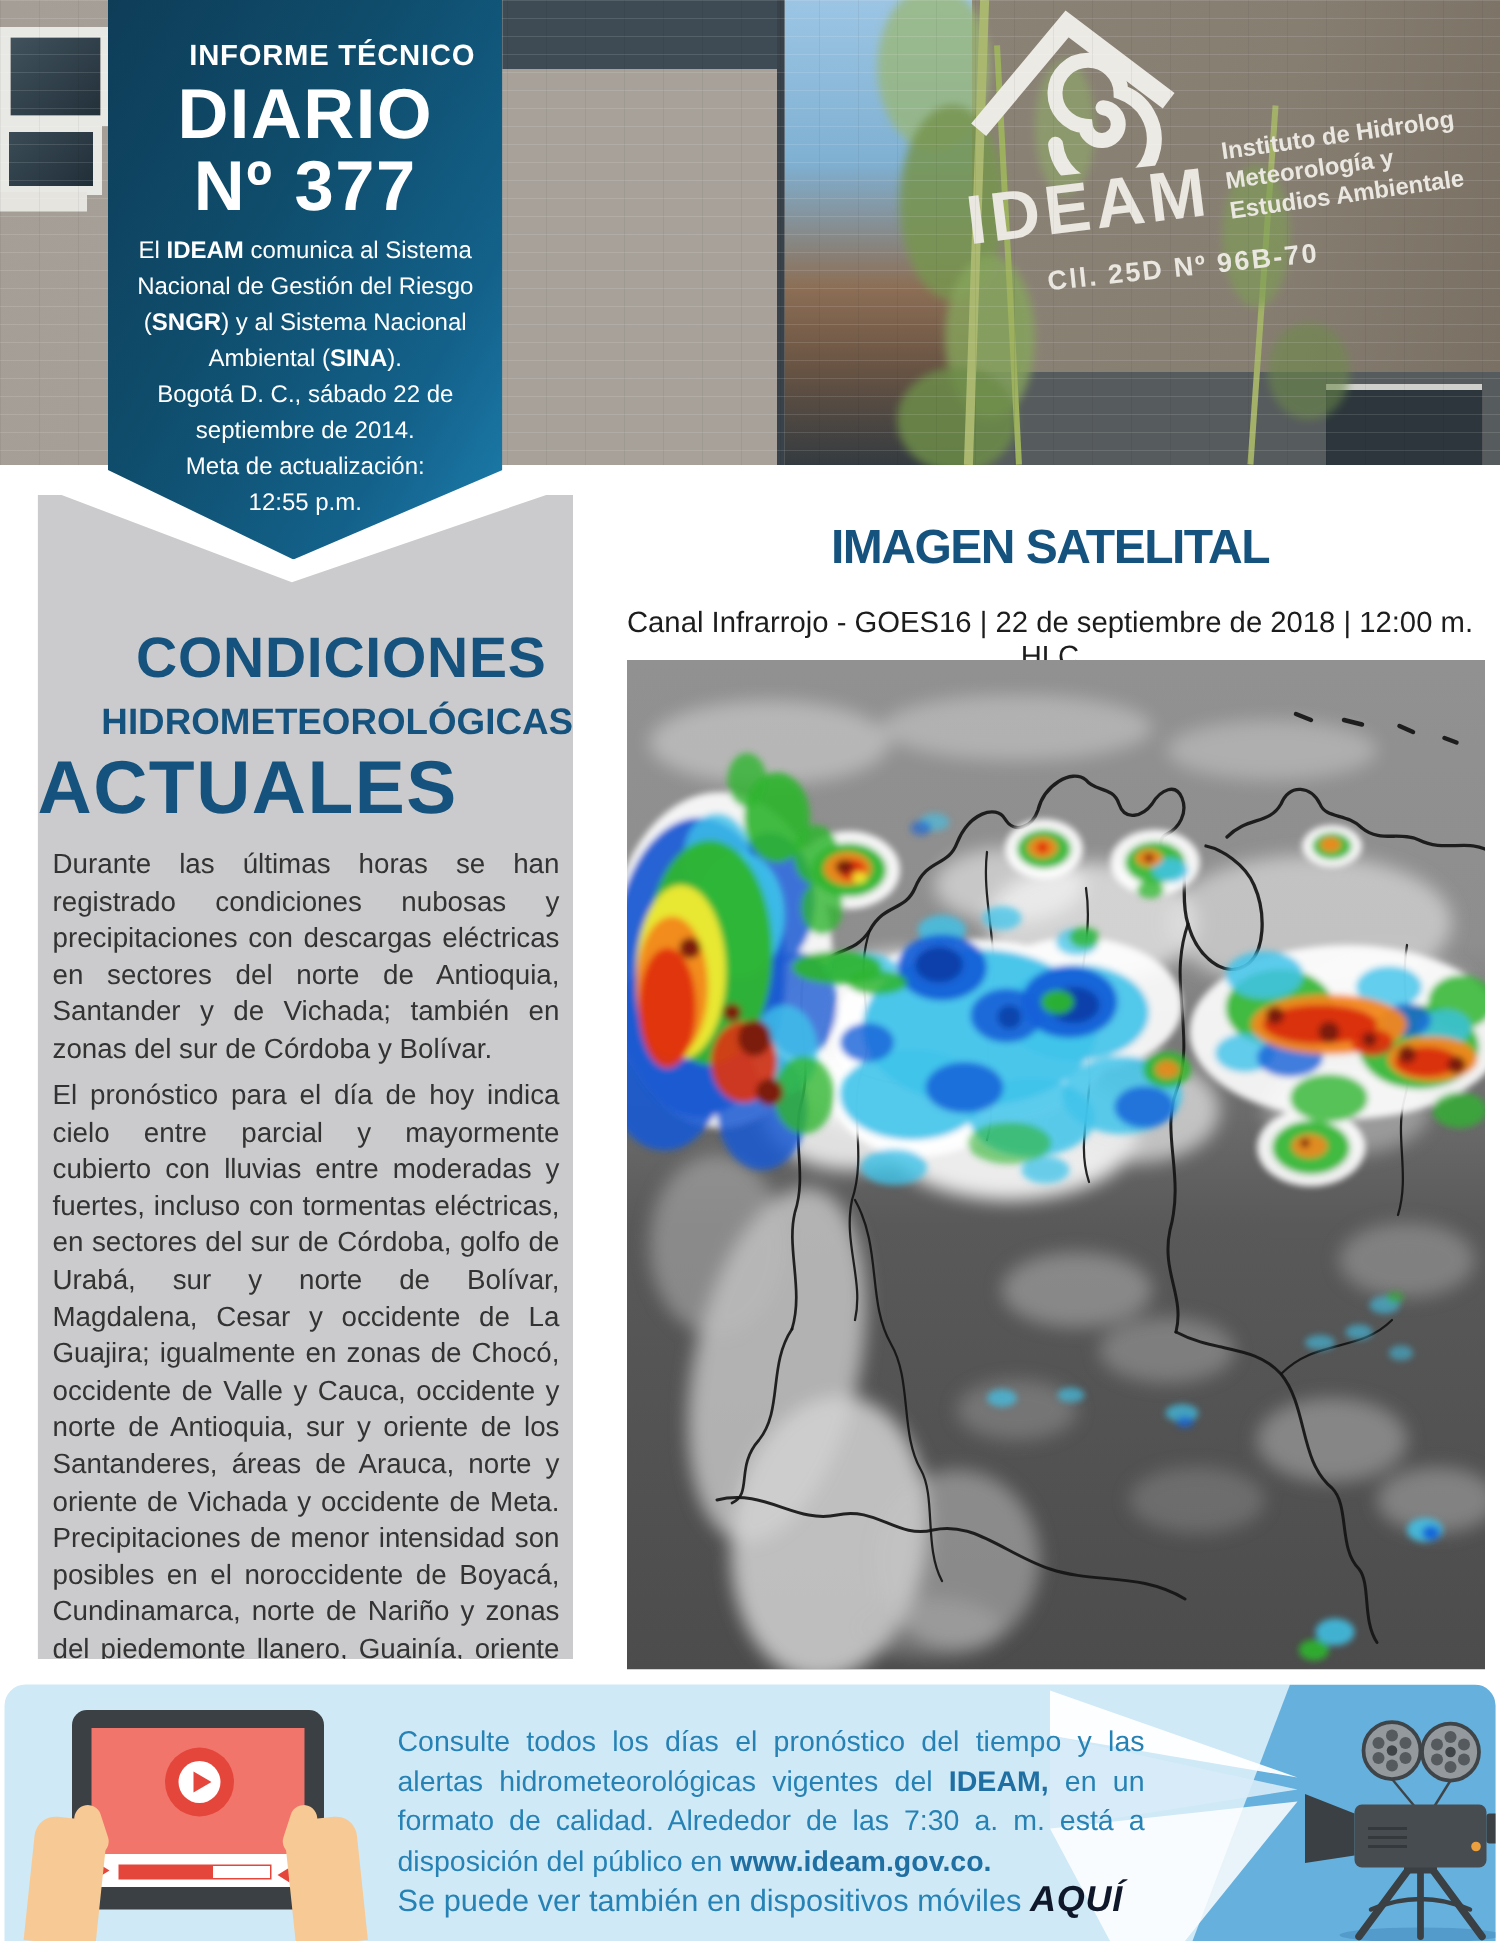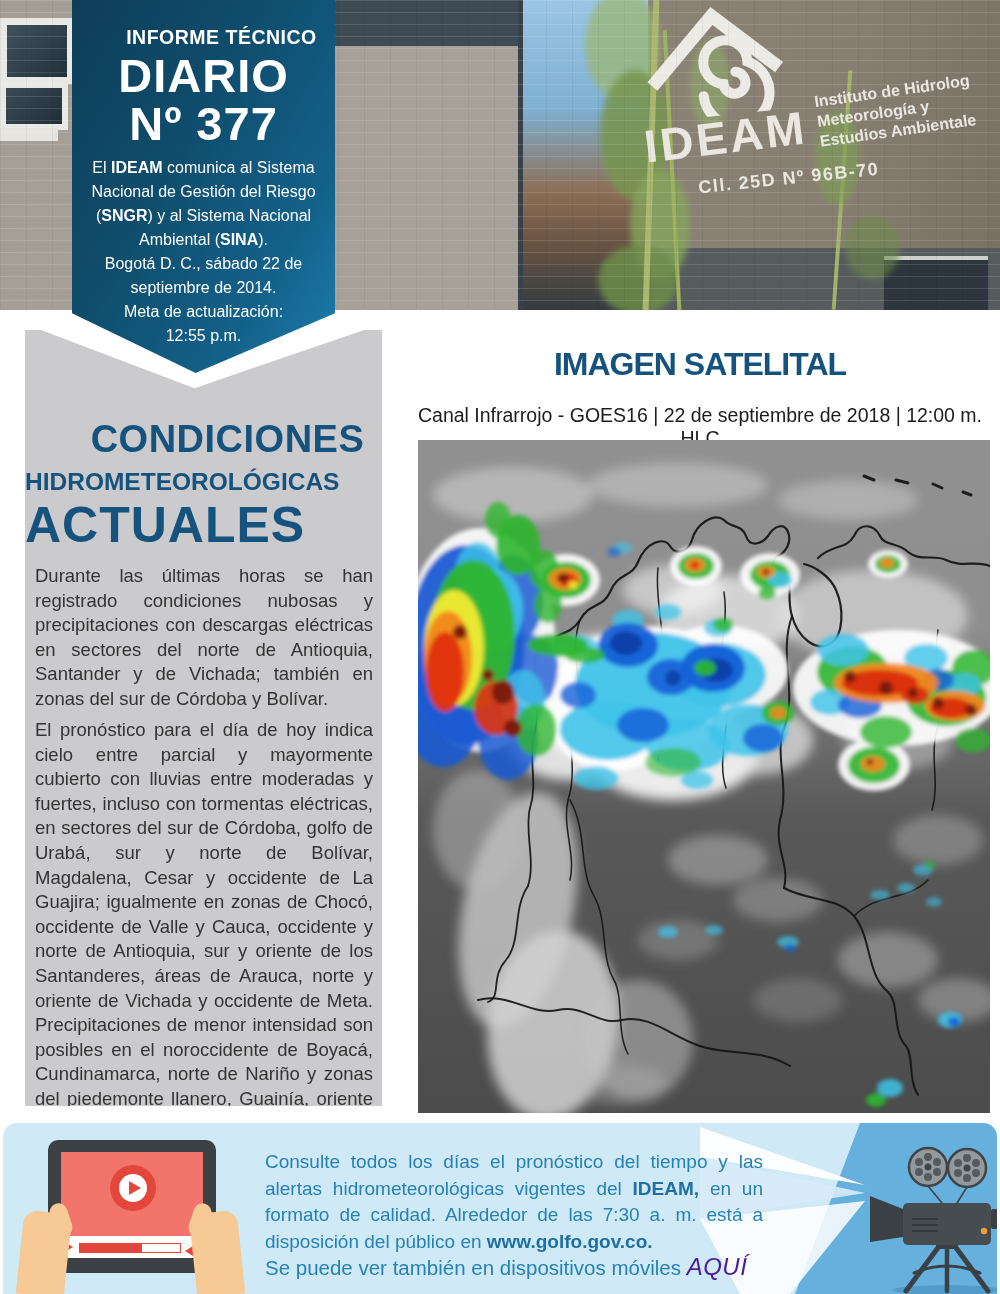--- a/index.html
+++ b/index.html
@@ -35,37 +35,37 @@
      clip-path:polygon(0 0,100% 0,100% 84%,47% 100%,0 84%);}
   .pn-kicker{left:0;top:26px;width:100%;font-size:19.5px;font-weight:bold;letter-spacing:.5px;margin-left:18px;}
   .pn-t1{left:0;top:48px;width:100%;font-size:47px;font-weight:bold;letter-spacing:1px;}
   .pn-t2{left:0;top:96px;width:100%;font-size:47px;font-weight:bold;letter-spacing:1px;}
   .pn-body{left:9px;top:156px;width:245px;font-size:16px;line-height:24px;}
 
   
   .graycol{left:25px;top:330px;width:357px;height:776px;background:#cbcbcd;
      clip-path:polygon(0 0,4.5% 0,47.5% 7.5%,95% 0,100% 0,100% 100%,0 100%);}
   .lc-h1{left:0;top:88px;width:100%;text-align:center;font-size:38px;font-weight:bold;color:#15537e;letter-spacing:.5px;margin-left:24px;}
-  .lc-h2{left:0;top:138px;width:100%;text-align:left;font-size:24.5px;font-weight:bold;color:#15537e;}
+  .lc-h2{left:0;top:138px;width:100%;text-align:right;font-size:24.5px;font-weight:bold;color:#15537e;}
   .lc-h3{left:0;top:166px;width:100%;text-align:left;font-size:50px;font-weight:bold;color:#15537e;letter-spacing:1px;}
   .lc-p{left:10px;width:338px;font-size:18.5px;line-height:24.6px;color:#333;text-align:justify;}
   .lc-p1{top:234px;}
   .lc-p2{top:388px;}
 
   
   .sat-title{left:400px;top:346px;width:600px;text-align:center;font-size:32px;font-weight:bold;color:#15537e;letter-spacing:-1px;}
   .sat-sub{left:400px;top:404px;width:600px;text-align:center;font-size:19.5px;color:#1c1c1c;}
   .sat-img{left:418px;top:440px;width:572px;height:673px;}
 
   
   .footer{left:3px;top:1123px;width:994px;height:171px;background:#cfe9f6;border-radius:14px 14px 0 0;overflow:hidden;}
   .f-text{left:262px;top:26px;width:498px;font-size:19px;line-height:26.5px;color:#2682b5;text-align:justify;}
   .f-text b{color:#1f6fa3;}
   .f-line2{left:262px;top:130px;width:520px;font-size:20.5px;color:#2682b5;}
-  .f-aqui{font-size:24px;font-weight:normal;font-style:italic;color:#4c1d95;letter-spacing:.5px;}
+  .f-aqui{font-size:24px;font-weight:bold;font-style:italic;color:#0f172a;letter-spacing:.5px;}
   .beam-svg{left:697px;top:0;width:300px;height:171px;}
 
   
   .tablet{left:45px;top:17px;width:168px;height:133px;background:#3a4043;border-radius:10px;}
   .t-screen{left:13px;top:12px;width:142px;height:84px;background:#f2756b;}
   .t-bar{left:13px;top:96px;width:142px;height:22px;background:#fff;}
   .t-play{left:49px;top:13px;width:46px;height:46px;background:#e5463c;border-radius:50%;}
   .t-play-in{left:9px;top:9px;width:28px;height:28px;background:#fff;border-radius:50%;}
   .t-tri{left:10px;top:7px;width:0;height:0;border-left:12px solid #e5463c;border-top:7px solid transparent;border-bottom:7px solid transparent;}
   .tri-l{width:0;height:0;border-right:8px solid #e5463c;border-top:5px solid transparent;border-bottom:5px solid transparent;display:inline-block;}
@@ -400,20 +400,20 @@
         </div>
         <span class="abs t-brw"><span class="tri-l"></span><span class="tri-l"></span></span>
       </div>
     </div>
     <div class="abs hand" style="left:17px;top:89px;transform:rotate(6deg)"></div>
     <div class="abs thumb" style="left:49px;top:80px;transform:rotate(-18deg)"></div>
     <div class="abs hand" style="left:190px;top:89px;transform:rotate(-6deg)"></div>
     <div class="abs thumb" style="left:188px;top:80px;transform:rotate(18deg)"></div>
 
     <div class="abs f-text">
-      <span>Consulte todos los días el pronóstico del tiempo y las alertas hidrometeorológicas vigentes del </span><b>IDEAM,</b><span> en un formato de calidad. Alrededor de las 7:30 a. m. está a disposición del público en </span><b>www.golfo.gov.co.</b>
+      <span>Consulte todos los días el pronóstico del tiempo y las alertas hidrometeorológicas vigentes del </span><b>IDEAM,</b><span> en un formato de calidad. Alrededor de las 7:30 a. m. está a disposición del público en </span><b>www.ideam.gov.co.</b>
     </div>
     <div class="abs f-line2">
       <span>Se puede ver también en dispositivos móviles </span><span class="f-aqui">AQUÍ</span>
     </div>
   </div>
 
 </div>
 
 </body></html>

